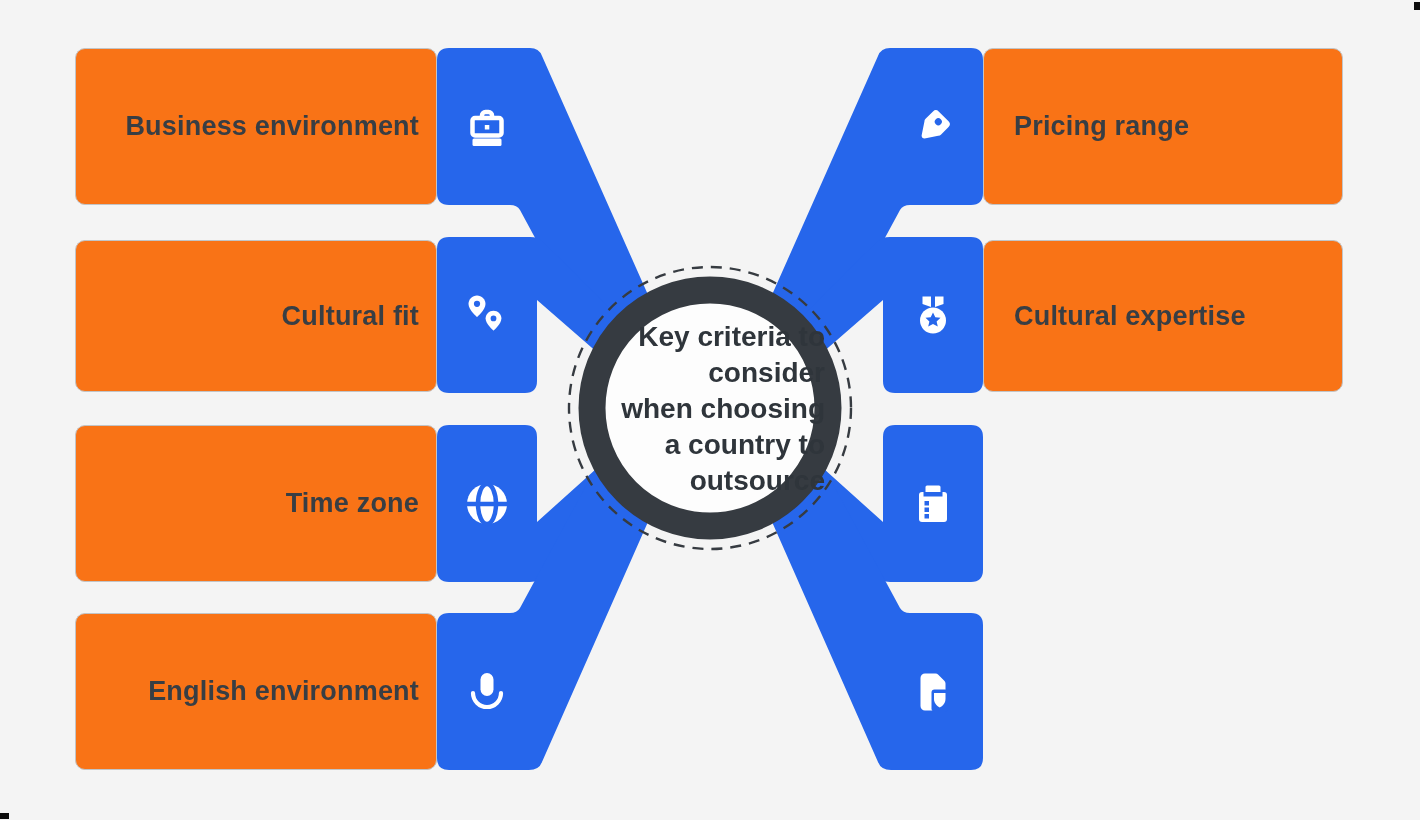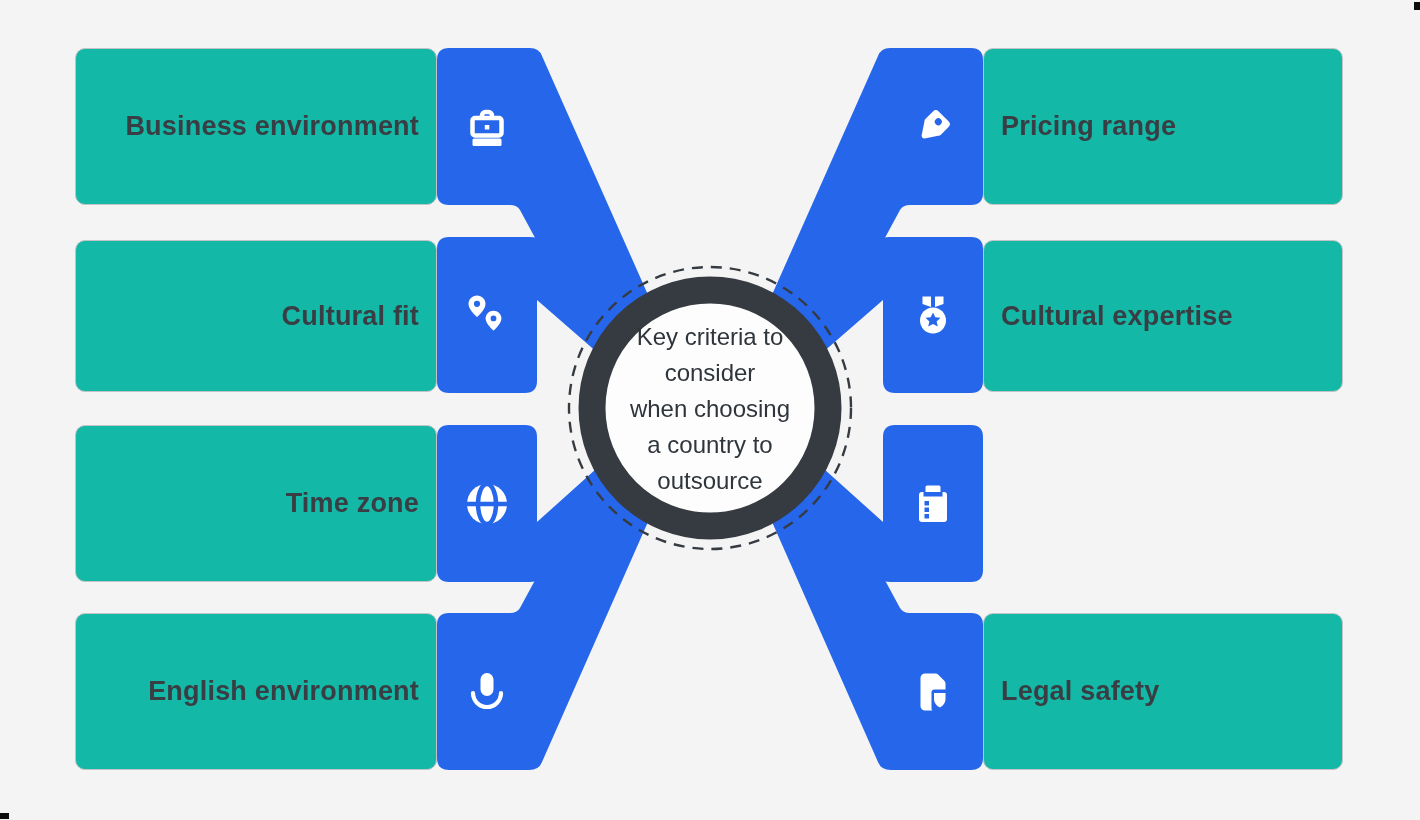--- a/index.html
+++ b/index.html
@@ -1,29 +1,29 @@
 <!DOCTYPE html>
 <html><head>
 <meta charset="utf-8">
 <style>
   html,body{margin:0;padding:0;background:#f4f4f4;}
   .canvas{position:relative;width:1420px;height:820px;background:#f4f4f4;
           font-family:"Liberation Sans",sans-serif;overflow:hidden;}
-  .card{position:absolute;background:#14b8a6;border:1.4px solid #c2c4c6;border-radius:10px;
+  .card{position:absolute;background:#f97316;border:1.4px solid #c2c4c6;border-radius:10px;
         box-sizing:border-box;display:flex;flex-direction:column;justify-content:center;z-index:1;}
   .card.left{left:75px;width:362px;align-items:flex-end;padding-right:17px;text-align:right;}
-  .card.right{left:983px;width:360px;align-items:flex-start;padding-left:17px;text-align:left;}
+  .card.right{left:983px;width:360px;align-items:flex-start;padding-left:30px;text-align:left;}
   .r1{top:48px;height:157px}
   .r2{top:240px;height:152px}
   .r3{top:425px;height:157px}
   .r4{top:613px;height:157px}
   .card-label{font-size:27px;font-weight:700;color:#383e44;line-height:45px;letter-spacing:.2px;}
   .art{position:absolute;left:0;top:0;z-index:2;pointer-events:none;}
-  .hub{position:absolute;z-index:3;left:595px;top:319px;width:230px;text-align:center;
-       font-weight:400;font-size:24px;line-height:36px;color:#2f353b;}
+  .hub{position:absolute;z-index:3;left:595px;top:319px;width:230px;text-align:right;
+       font-weight:700;font-size:28px;line-height:36px;color:#2f353b;}
   .hub div{white-space:nowrap;}
   .mark{position:absolute;background:#0c0c0c;z-index:4;}
   .mark.tr{left:1414px;top:2px;width:6px;height:8px;}
   .mark.bl{left:0;top:813px;width:9px;height:6px;}
 </style>
 </head>
 <body>
 
 <div class="canvas">
 
@@ -38,23 +38,20 @@
   </div>
   <div class="card left r4">
     <div class="card-label">English environment</div>
   </div>
 
   <div class="card right r1">
     <div class="card-label">Pricing range</div>
   </div>
   <div class="card right r2">
     <div class="card-label">Cultural expertise</div>
-  </div>
-  <div class="card right r4">
-    <div class="card-label">Legal safety</div>
   </div>
 
   <svg class="art" width="1420" height="820" viewBox="0 0 1420 820">
 
     <g fill="#2666EB">
       <path d="M449,48 H530 Q539,48 542,56 L700,412 L640,432 L520,210 Q517,205 510,205 H449 Q437,205 437,193 V60 Q437,48 449,48 Z"></path>
       <path d="M449,237 H530 Q538,237 542,241 L702,400 L684,428 L537,300 V381 Q537,393 525,393 H449 Q437,393 437,381 V249 Q437,237 449,237 Z"></path>
       <path d="M449,425 H525 Q537,425 537,437 V522 L684,390 L702,416 L544,575 Q540,582 530,582 H449 Q437,582 437,570 V437 Q437,425 449,425 Z"></path>
       <path d="M449,613 H510 Q517,613 520,608 L640,386 L700,404 L542,762 Q539,770 529,770 H449 Q437,770 437,758 V625 Q437,613 449,613 Z"></path>
 

